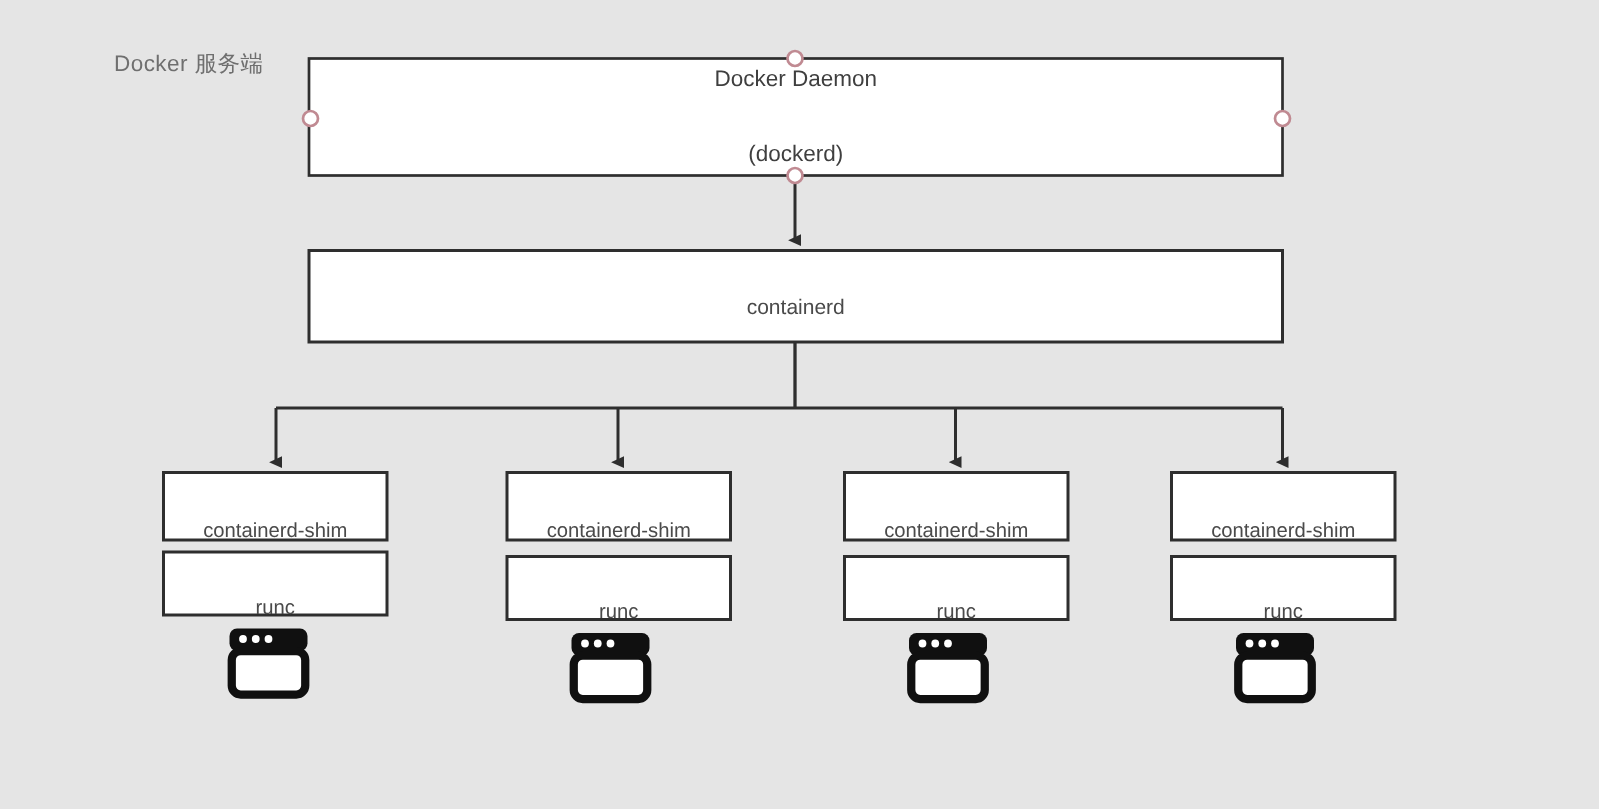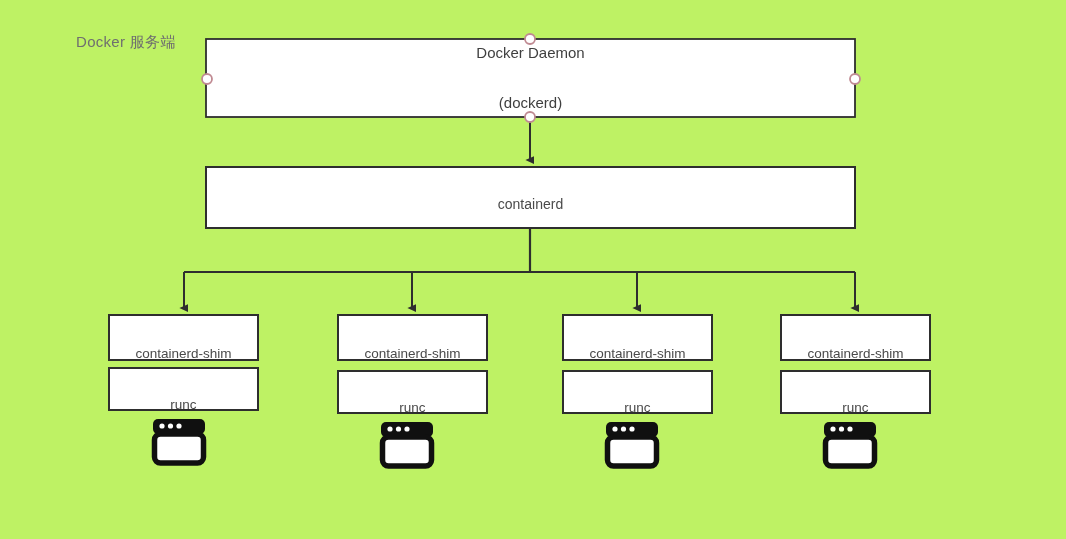--- a/index.html
+++ b/index.html
@@ -7,21 +7,21 @@
     padding: 0;
     background: #ffffff;
   }
   body {
     font-family: "Liberation Sans", "DejaVu Sans", sans-serif;
   }
   #canvas {
     position: relative;
     width: 1066px;
     height: 539px;
-    background: #bef264;
+    background: #e5e5e5;
     overflow: hidden;
   }
   #diagram-svg {
     position: absolute;
     left: 0;
     top: 0;
     width: 1066px;
     height: 539px;
   }
   .node-label {

